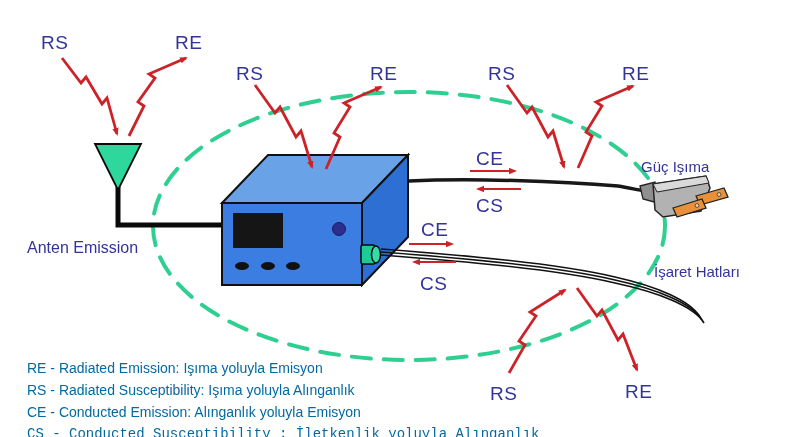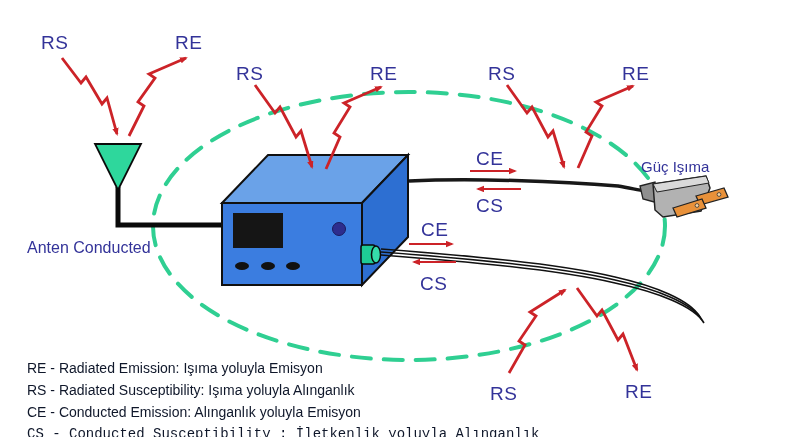--- a/index.html
+++ b/index.html
@@ -16,21 +16,21 @@
     color:#333399;
     white-space:nowrap;
     user-select:none;
   }
   .lbl-big{font-size:19px;letter-spacing:0.5px;}
   .lbl-med{font-size:16px;}
   .lbl-sm{font-size:15px;}
   .legend-line{
     position:absolute;
     left:27px;
-    color:#0f172a;
+    color:#0369a1;
     font-size:14px;
     white-space:nowrap;
   }
   .bottom-strip{
     position:absolute;
     left:0;bottom:0;
     width:788px;height:5px;
     background:#efefef;
   }
   svg{position:absolute;left:0;top:0;}
@@ -112,22 +112,23 @@
   <div class="lbl lbl-big" style="left:488px;top:43px;">RS</div>
   <div class="lbl lbl-big" style="left:622px;top:43px;">RE</div>
   <div class="lbl lbl-big" style="left:490px;top:363px;">RS</div>
   <div class="lbl lbl-big" style="left:625px;top:361px;">RE</div>
 
   <div class="lbl lbl-big" style="left:476px;top:128px;">CE</div>
   <div class="lbl lbl-big" style="left:476px;top:175px;">CS</div>
   <div class="lbl lbl-big" style="left:421px;top:199px;">CE</div>
   <div class="lbl lbl-big" style="left:420px;top:253px;">CS</div>
 
-  <div class="lbl lbl-med" style="left:27px;top:219px;">Anten Conducted</div>
+  <div class="lbl lbl-med" style="left:27px;top:219px;">Anten Emission</div>
   <div class="lbl lbl-sm" style="left:641px;top:138px;">Güç Işıma</div>
+  <div class="lbl lbl-sm" style="left:654px;top:243px;">İşaret Hatları</div>
 
   <div>
     <div class="legend-line" style="top:340px;">RE - Radiated Emission: Işıma yoluyla Emisyon</div>
     <div class="legend-line" style="top:362px;text-align:center;">RS - Radiated Susceptibility: Işıma yoluyla Alınganlık</div>
     <div class="legend-line" style="top:384px;">CE - Conducted Emission: Alınganlık yoluyla Emisyon</div>
     <div class="legend-line" style="top:406px;font-family:Liberation Mono, monospace;">CS - Conducted Susceptibility : İletkenlik yoluyla Alınganlık</div>
   </div>
 
   <div class="bottom-strip"></div>
 </div>

